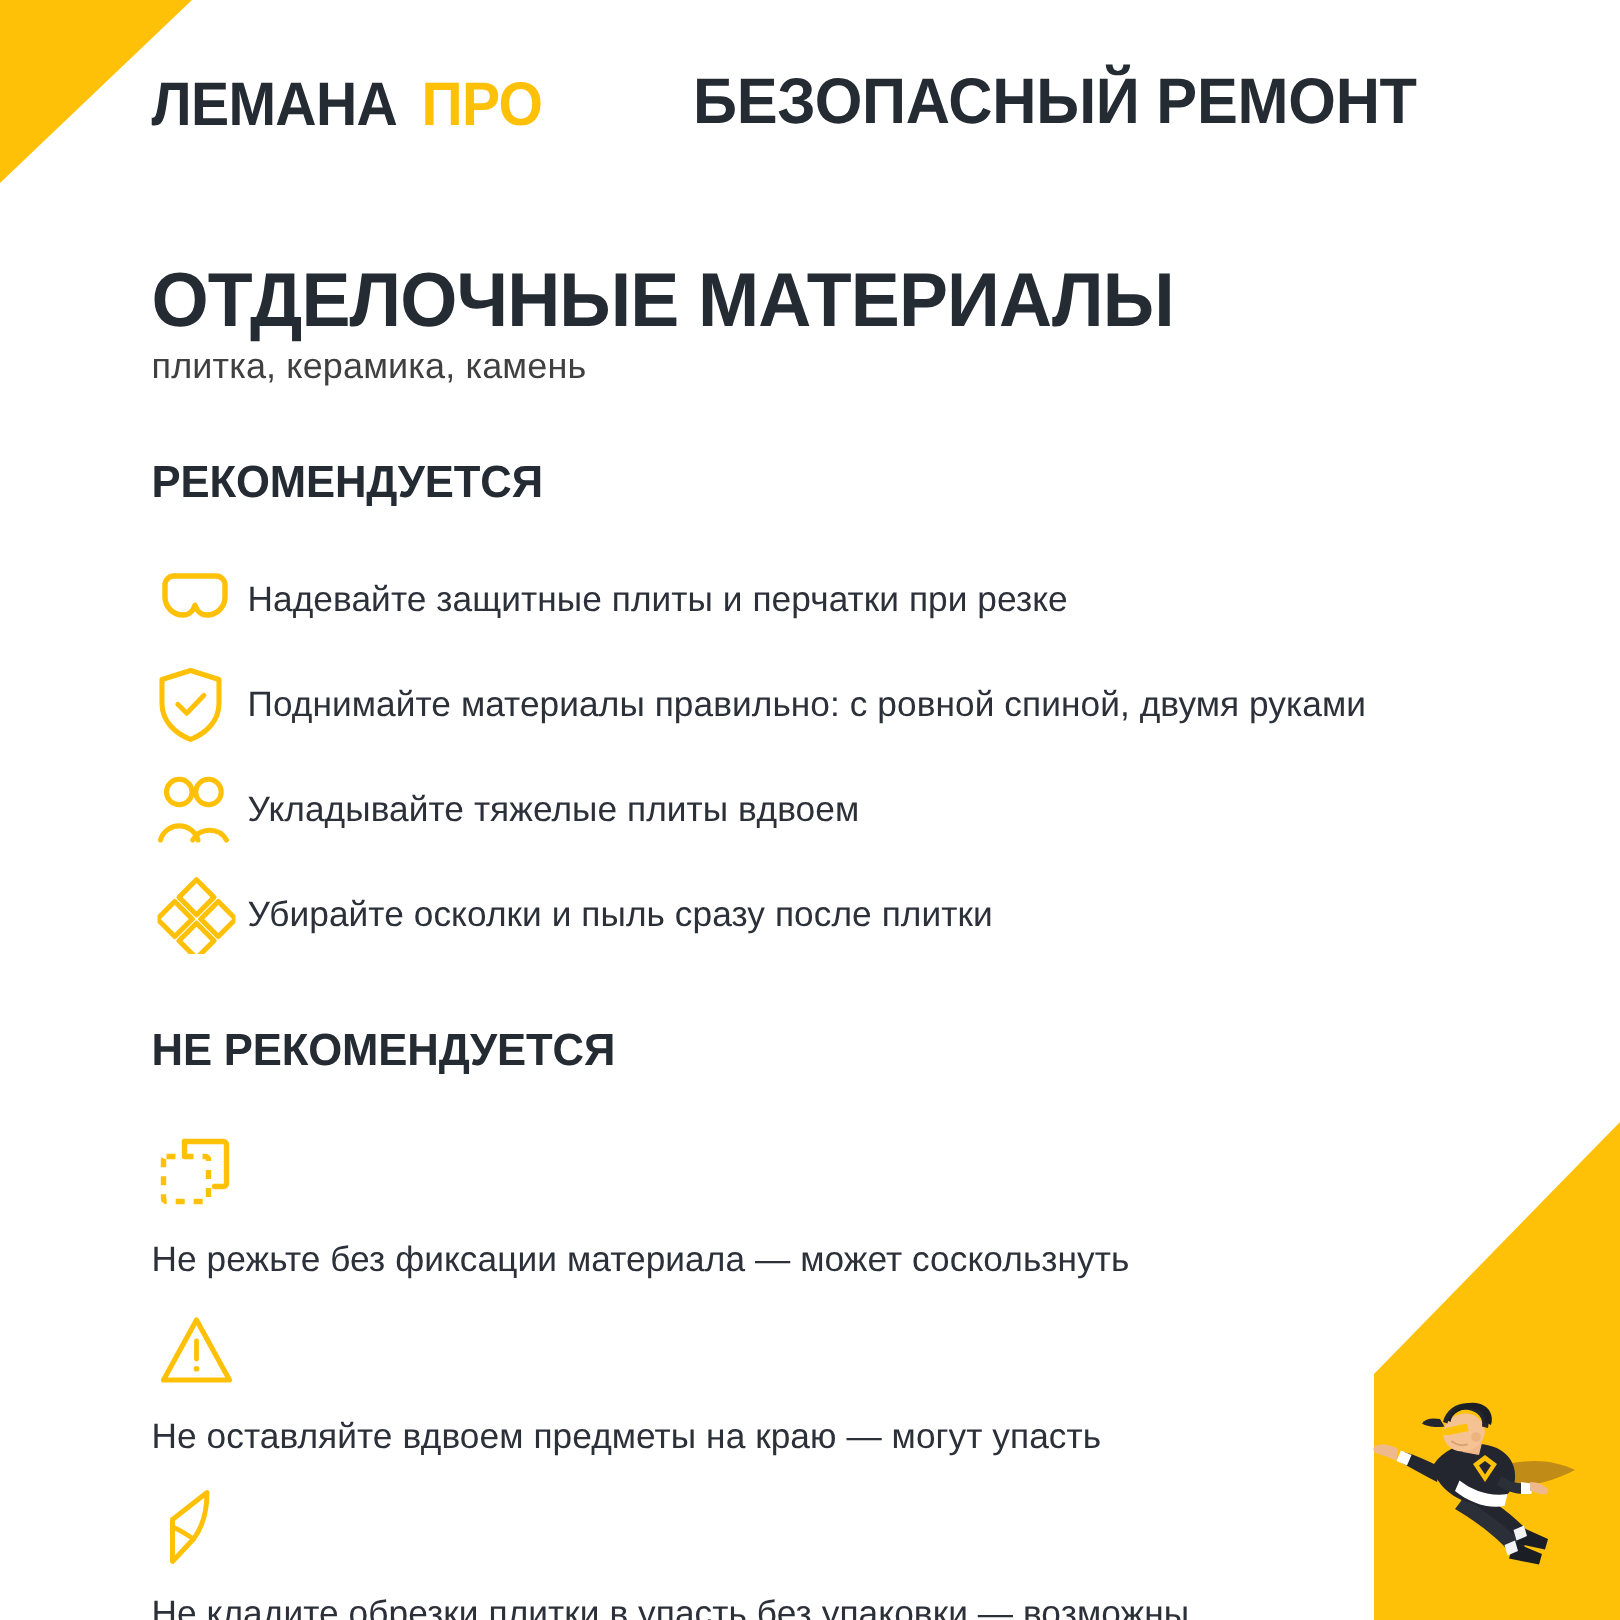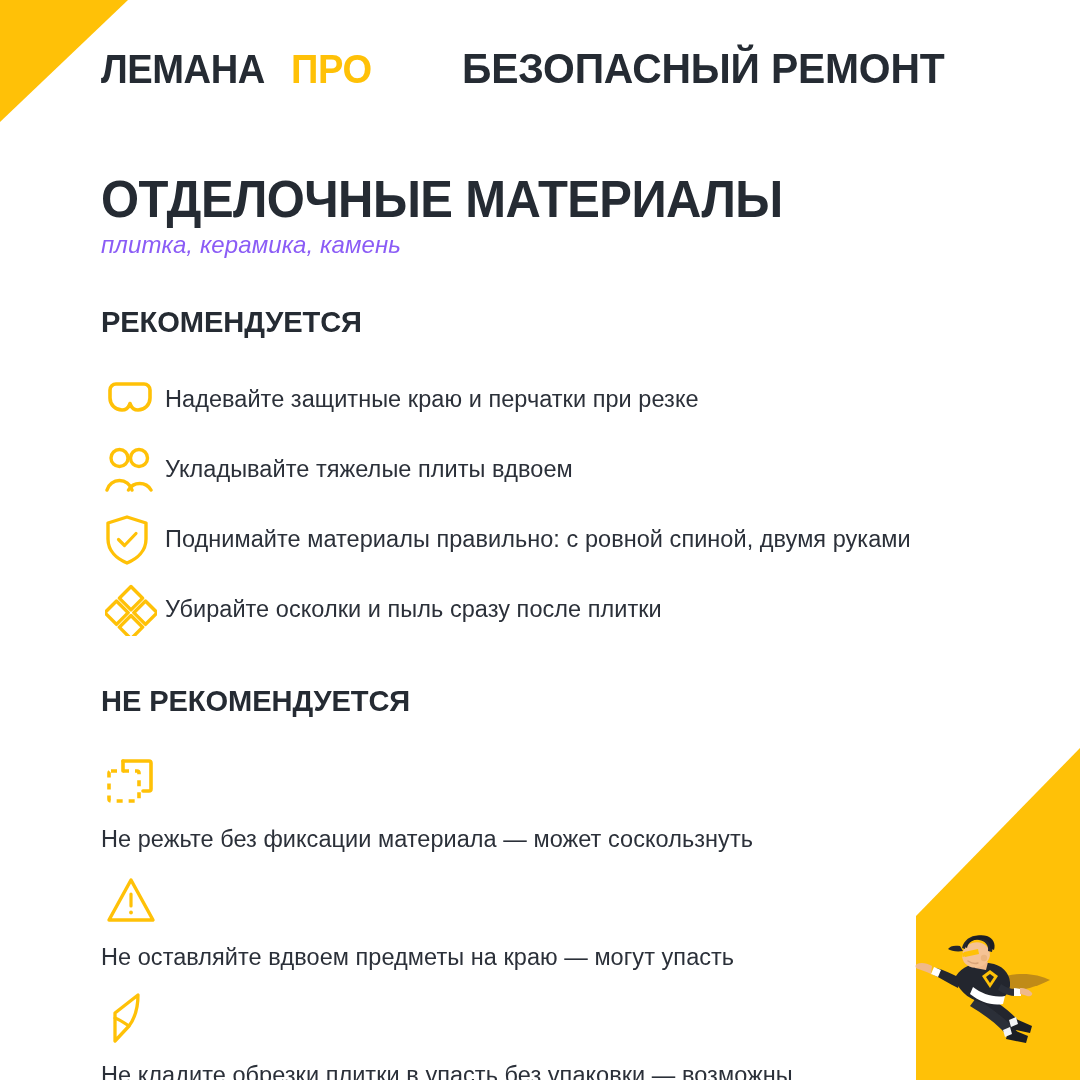--- a/index.html
+++ b/index.html
@@ -53,21 +53,21 @@
     z-index: 3;
     display: flex;
     align-items: center;
   }
   .logo {
     position: absolute;
     left: 101px;
     top: 46px;
     display: flex;
     align-items: flex-start;
-    gap: 14px;
+    gap: 4px;
     white-space: nowrap;
   }
   .logo-lemana {
     font-size: 41px;
     font-weight: 700;
     letter-spacing: -0.5px;
     color: #252B33;
     font-stretch: condensed;
     transform: scaleX(0.93);
     transform-origin: left center;
@@ -106,24 +106,23 @@
     transform-origin: left center;
     white-space: nowrap;
     z-index: 3;
   }
   .subtitle {
     position: absolute;
     left: 101px;
     top: 231px;
     font-size: 24px;
     font-weight: 400;
-    color: #8b5cf6;
+    color: #404040;
     letter-spacing: 0.1px;
     z-index: 3;
-    font-style: italic;
   }
 
   .section-heading {
     position: absolute;
     left: 101px;
     font-size: 30px;
     font-weight: 700;
     color: #252B33;
     letter-spacing: -0.1px;
     transform: scaleX(0.97);
@@ -205,43 +204,43 @@
   <div class="section-heading" id="heading-do">РЕКОМЕНДУЕТСЯ</div>
 
   <div class="list" id="list-do">
 
     <div class="list-item">
       <span class="item-icon">
         <svg width="50" height="38" viewBox="0 0 50 38" fill="none">
           <path d="M5 9 A6 6 0 0 1 11 3 H39 A6 6 0 0 1 45 9 V17 A12 12 0 0 1 33 29 A8 8 0 0 1 25.6 24 L25 22.5 L24.4 24 A8 8 0 0 1 17 29 A12 12 0 0 1 5 17 Z" stroke="#FFC107" stroke-width="3.6" stroke-linejoin="round" fill="none"></path>
         </svg>
       </span>
-      <span class="item-text">Надевайте защитные краю и перчатки при резке</span>
+      <span class="item-text">Надевайте защитные плиты и перчатки при резке</span>
+    </div>
+
+    <div class="list-item">
+      <span class="item-icon">
+        <svg width="44" height="50" viewBox="0 0 44 50" fill="none">
+          <path d="M22 2 L41 8 V24 C41 36 32 44 22 48 C12 44 3 36 3 24 V8 Z" stroke="#FFC107" stroke-width="3.4" stroke-linejoin="round" fill="none"></path>
+          <path d="M13.5 24.5 L19.5 30.5 L31 18.5" stroke="#FFC107" stroke-width="3.2" stroke-linecap="round" stroke-linejoin="round"></path>
+        </svg>
+      </span>
+      <span class="item-text">Поднимайте материалы правильно: с ровной спиной, двумя руками</span>
     </div>
 
     <div class="list-item">
       <span class="item-icon">
         <svg width="48" height="46" viewBox="0 0 48 46" fill="none">
           <circle cx="14.5" cy="11" r="8.5" stroke="#FFC107" stroke-width="3.4"></circle>
           <circle cx="34" cy="11" r="8.5" stroke="#FFC107" stroke-width="3.4"></circle>
           <path d="M2 43 A13 13 0 0 1 27 43" stroke="#FFC107" stroke-width="3.4" stroke-linecap="round"></path>
           <path d="M23.5 43 A13 13 0 0 1 46 43" stroke="#FFC107" stroke-width="3.4" stroke-linecap="round"></path>
         </svg>
       </span>
       <span class="item-text">Укладывайте тяжелые плиты вдвоем</span>
-    </div>
-
-    <div class="list-item">
-      <span class="item-icon">
-        <svg width="44" height="50" viewBox="0 0 44 50" fill="none">
-          <path d="M22 2 L41 8 V24 C41 36 32 44 22 48 C12 44 3 36 3 24 V8 Z" stroke="#FFC107" stroke-width="3.4" stroke-linejoin="round" fill="none"></path>
-          <path d="M13.5 24.5 L19.5 30.5 L31 18.5" stroke="#FFC107" stroke-width="3.2" stroke-linecap="round" stroke-linejoin="round"></path>
-        </svg>
-      </span>
-      <span class="item-text">Поднимайте материалы правильно: с ровной спиной, двумя руками</span>
     </div>
 
     <div class="list-item">
       <span class="item-icon">
         <svg width="52" height="52" viewBox="0 0 52 52" fill="none">
           <g stroke="#FFC107" stroke-width="3.4" stroke-linejoin="round" fill="none">
             <rect x="26" y="2.5" width="16.5" height="16.5" transform="rotate(45 26 2.5)"></rect>
             <rect x="11.5" y="17" width="16.5" height="16.5" transform="rotate(45 11.5 17)"></rect>
             <rect x="40.5" y="17" width="16.5" height="16.5" transform="rotate(45 40.5 17)"></rect>
             <rect x="26" y="31.5" width="16.5" height="16.5" transform="rotate(45 26 31.5)"></rect>

